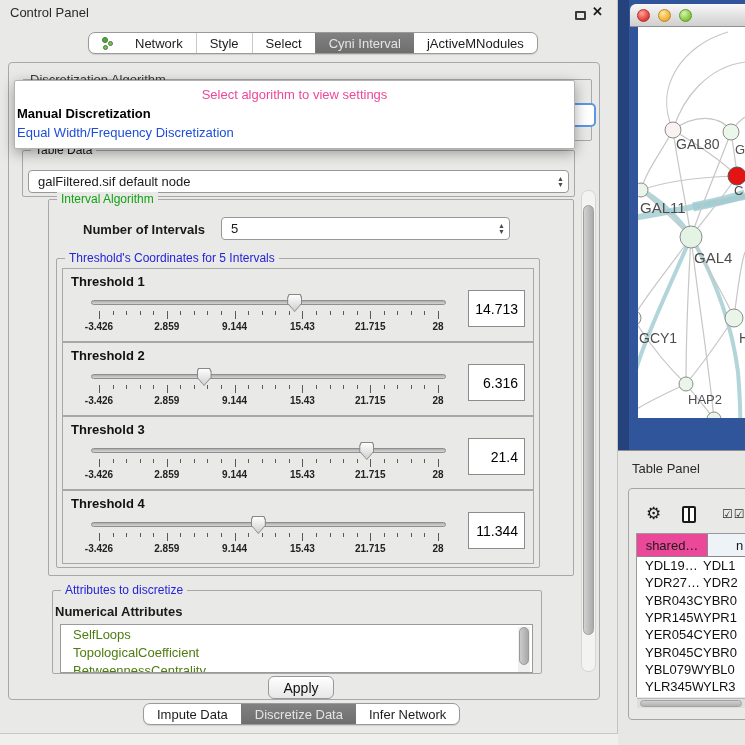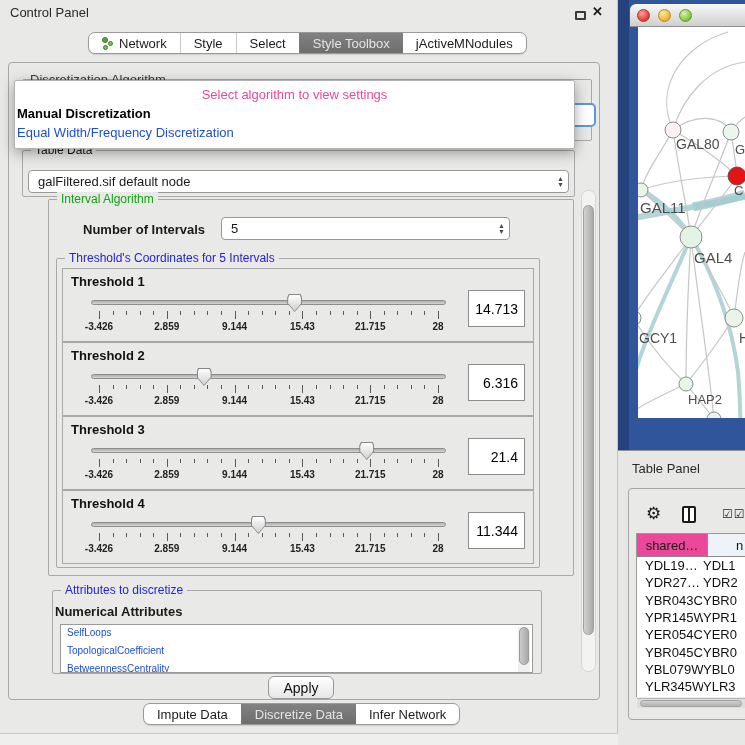--- a/index.html
+++ b/index.html
@@ -11,21 +11,21 @@
   
   .cp-title { left:10px; top:5px; font-size:13px; color:#2a2a2a; }
   .win-float { left:575px; top:11px; width:11px; height:9px; border:2px solid #3a3a3a; border-radius:1px; }
   .win-close { left:592px; top:4px; font-size:13px; font-weight:bold; color:#1a1a1a; }
   .cp-right-divider { left:617px; top:0; width:1px; height:745px; background:#c4c4c2; }
 
   
   .seg { display:flex; align-items:stretch; height:22px; background:#ffffff;
          border:1px solid #9a9a9a; border-radius:7px; overflow:hidden;
          box-shadow:0 1px 1px rgba(0,0,0,.12); }
-  .seg .tab { display:flex; align-items:center; gap:5px; padding:0 13px; font-size:13px;
+  .seg .tab { display:flex; align-items:center; gap:21px; padding:0 13px; font-size:13px;
               color:#1c1c1c; border-left:1px solid #c9c9c9; cursor:default; white-space:nowrap; }
   .seg .tab:first-child { border-left:none; }
   .seg .tab.active { background:linear-gradient(#818181,#6e6e6e); color:#e4e4e2; border-left-color:#7a7a7a; }
   .seg .tab.after-active { border-left:none; }
   .net-ico { position:relative; width:12px; height:13px; }
   .net-ico i { position:absolute; border-radius:50%; background:#55a545; border:1px solid #3c7c30; }
   .net-ico .n1 { width:6px; height:6px; left:0; top:0; }
   .net-ico .n2 { width:5px; height:5px; left:6px; top:4px; background:#7cc15c; }
   .net-ico .n3 { width:5px; height:5px; left:1px; top:8px; background:#7cc15c; }
 
@@ -68,21 +68,21 @@
   .ruler i { position:absolute; width:1px; background:#5a5a5a; top:0; }
   .ruler i.mj { height:8px; } .ruler i.mn { height:4px; }
   .scale { position:absolute; left:28px; top:52px; width:355px; height:12px; }
   .scale span { position:absolute; transform:translateX(-50%); font-size:10px; font-weight:bold; color:#222; white-space:nowrap; }
   .valbox { position:absolute; left:405px; top:21px; width:57px; height:37px; background:#fff;
             border:1px solid #8c8c8c; font-size:14px; display:flex; align-items:center;
             justify-content:flex-end; padding-right:6px; color:#000; }
 
   
   .attr-list { left:60px; top:624px; width:473px; height:49px; background:#fff; border:1px solid #9a9a9a; overflow:hidden; }
-  .attr-item { font-size:10px; color:#1d4ed8; padding:2px 0 2px 6px; height:18px; }
+  .attr-item { font-size:13px; color:#4d7c0f; padding:2px 0 2px 12px; height:18px; }
   .list-sb { position:absolute; right:2px; top:2px; width:12px; height:60px; background:#f0f0ee; }
   .list-sb .th { position:absolute; left:1px; top:0; width:10px; height:38px; border-radius:5px;
                  background:linear-gradient(90deg,#cccccc,#a8a8a8); border:1px solid #9a9a9a; }
 
   
   .vp-sb { left:581px; top:190px; width:15px; height:482px; background:#f3f3f1; border:1px solid #d6d6d4; border-radius:7px; }
   .vp-sb .th { position:absolute; left:1px; top:14px; width:11px; height:430px; border-radius:6px;
                background:linear-gradient(90deg,#d2d2d2,#aaaaaa); border:1px solid #9e9e9e; }
 
   .apply-btn { left:268px; top:676px; width:66px; height:23px; border:1px solid #989898; border-radius:6px;
@@ -139,21 +139,21 @@
       </span>
     <span>Network</span>
   </div>
   <div class="tab">
       <span>Style</span>
     </div>
   <div class="tab">
       <span>Select</span>
     </div>
   <div class="tab active">
-      <span>Style Toolbox</span>
+      <span>Cyni Interval</span>
     </div>
   <div class="tab after-active">
       <span>jActiveMNodules</span>
     </div>
 </div>
 
 <div class="abs content-panel"></div>
 
 <div class="abs algo-title">Discretization Algorithm</div>
 <div class="abs group algo-group"></div>

